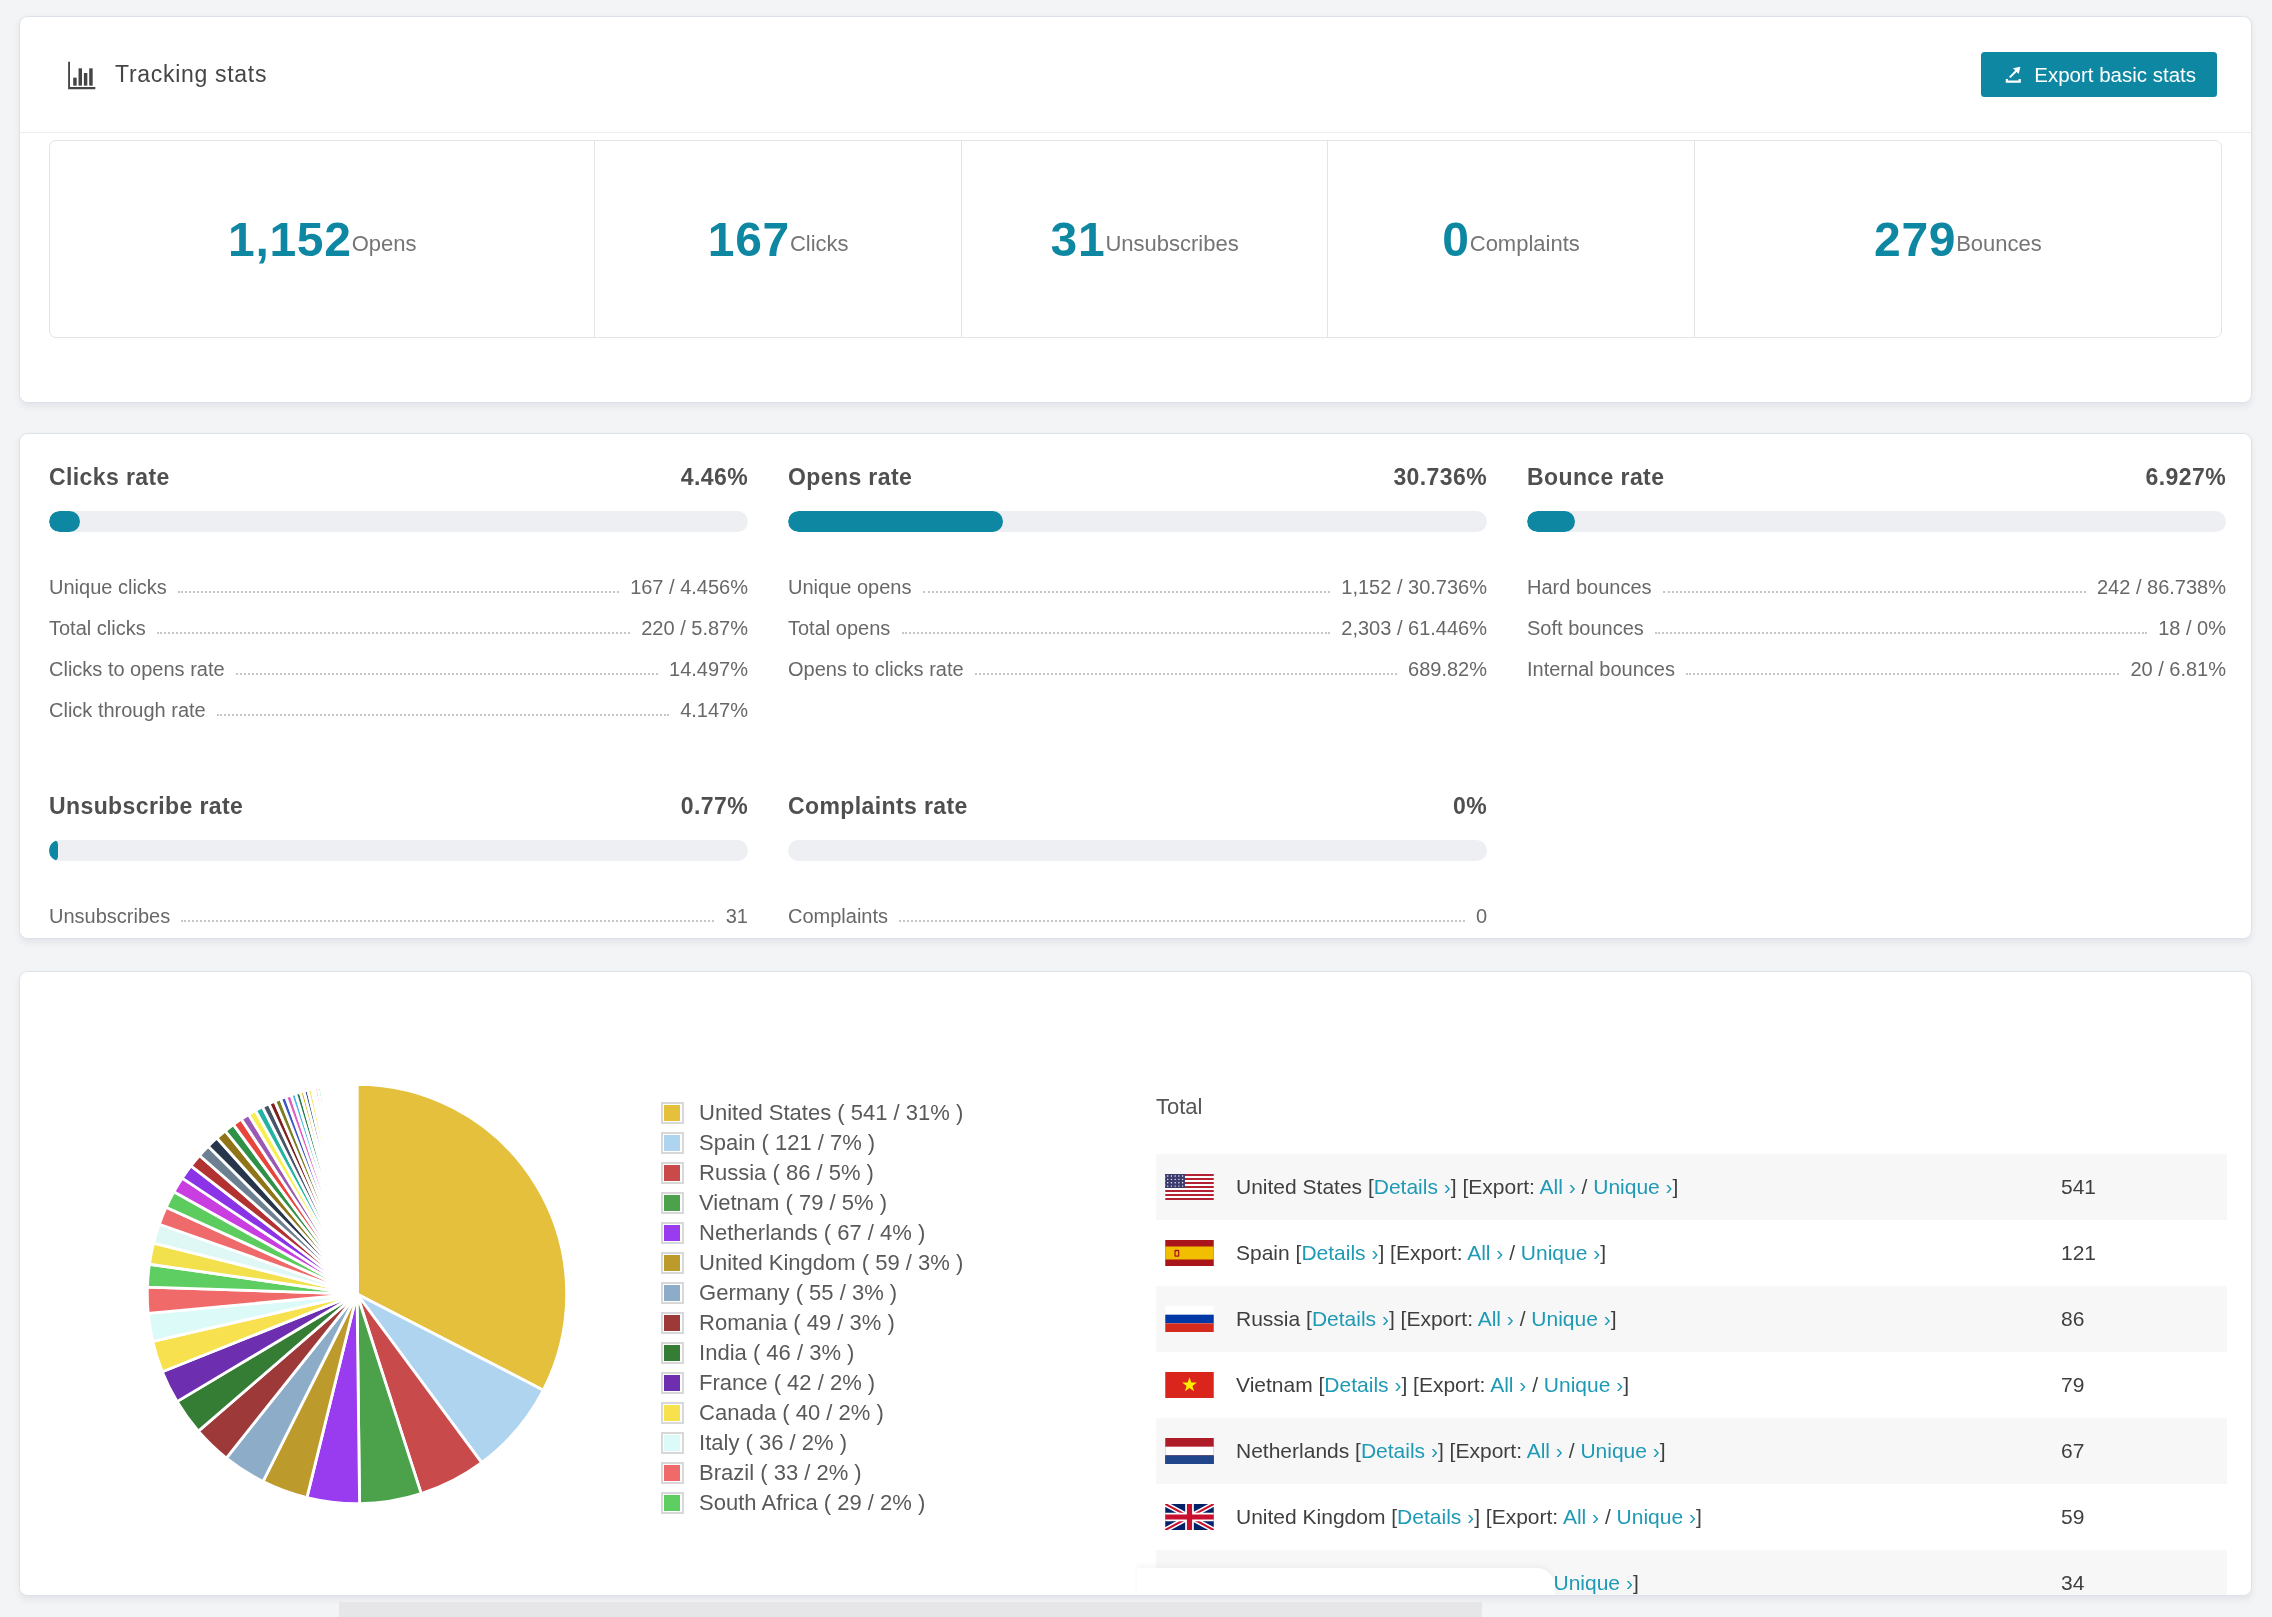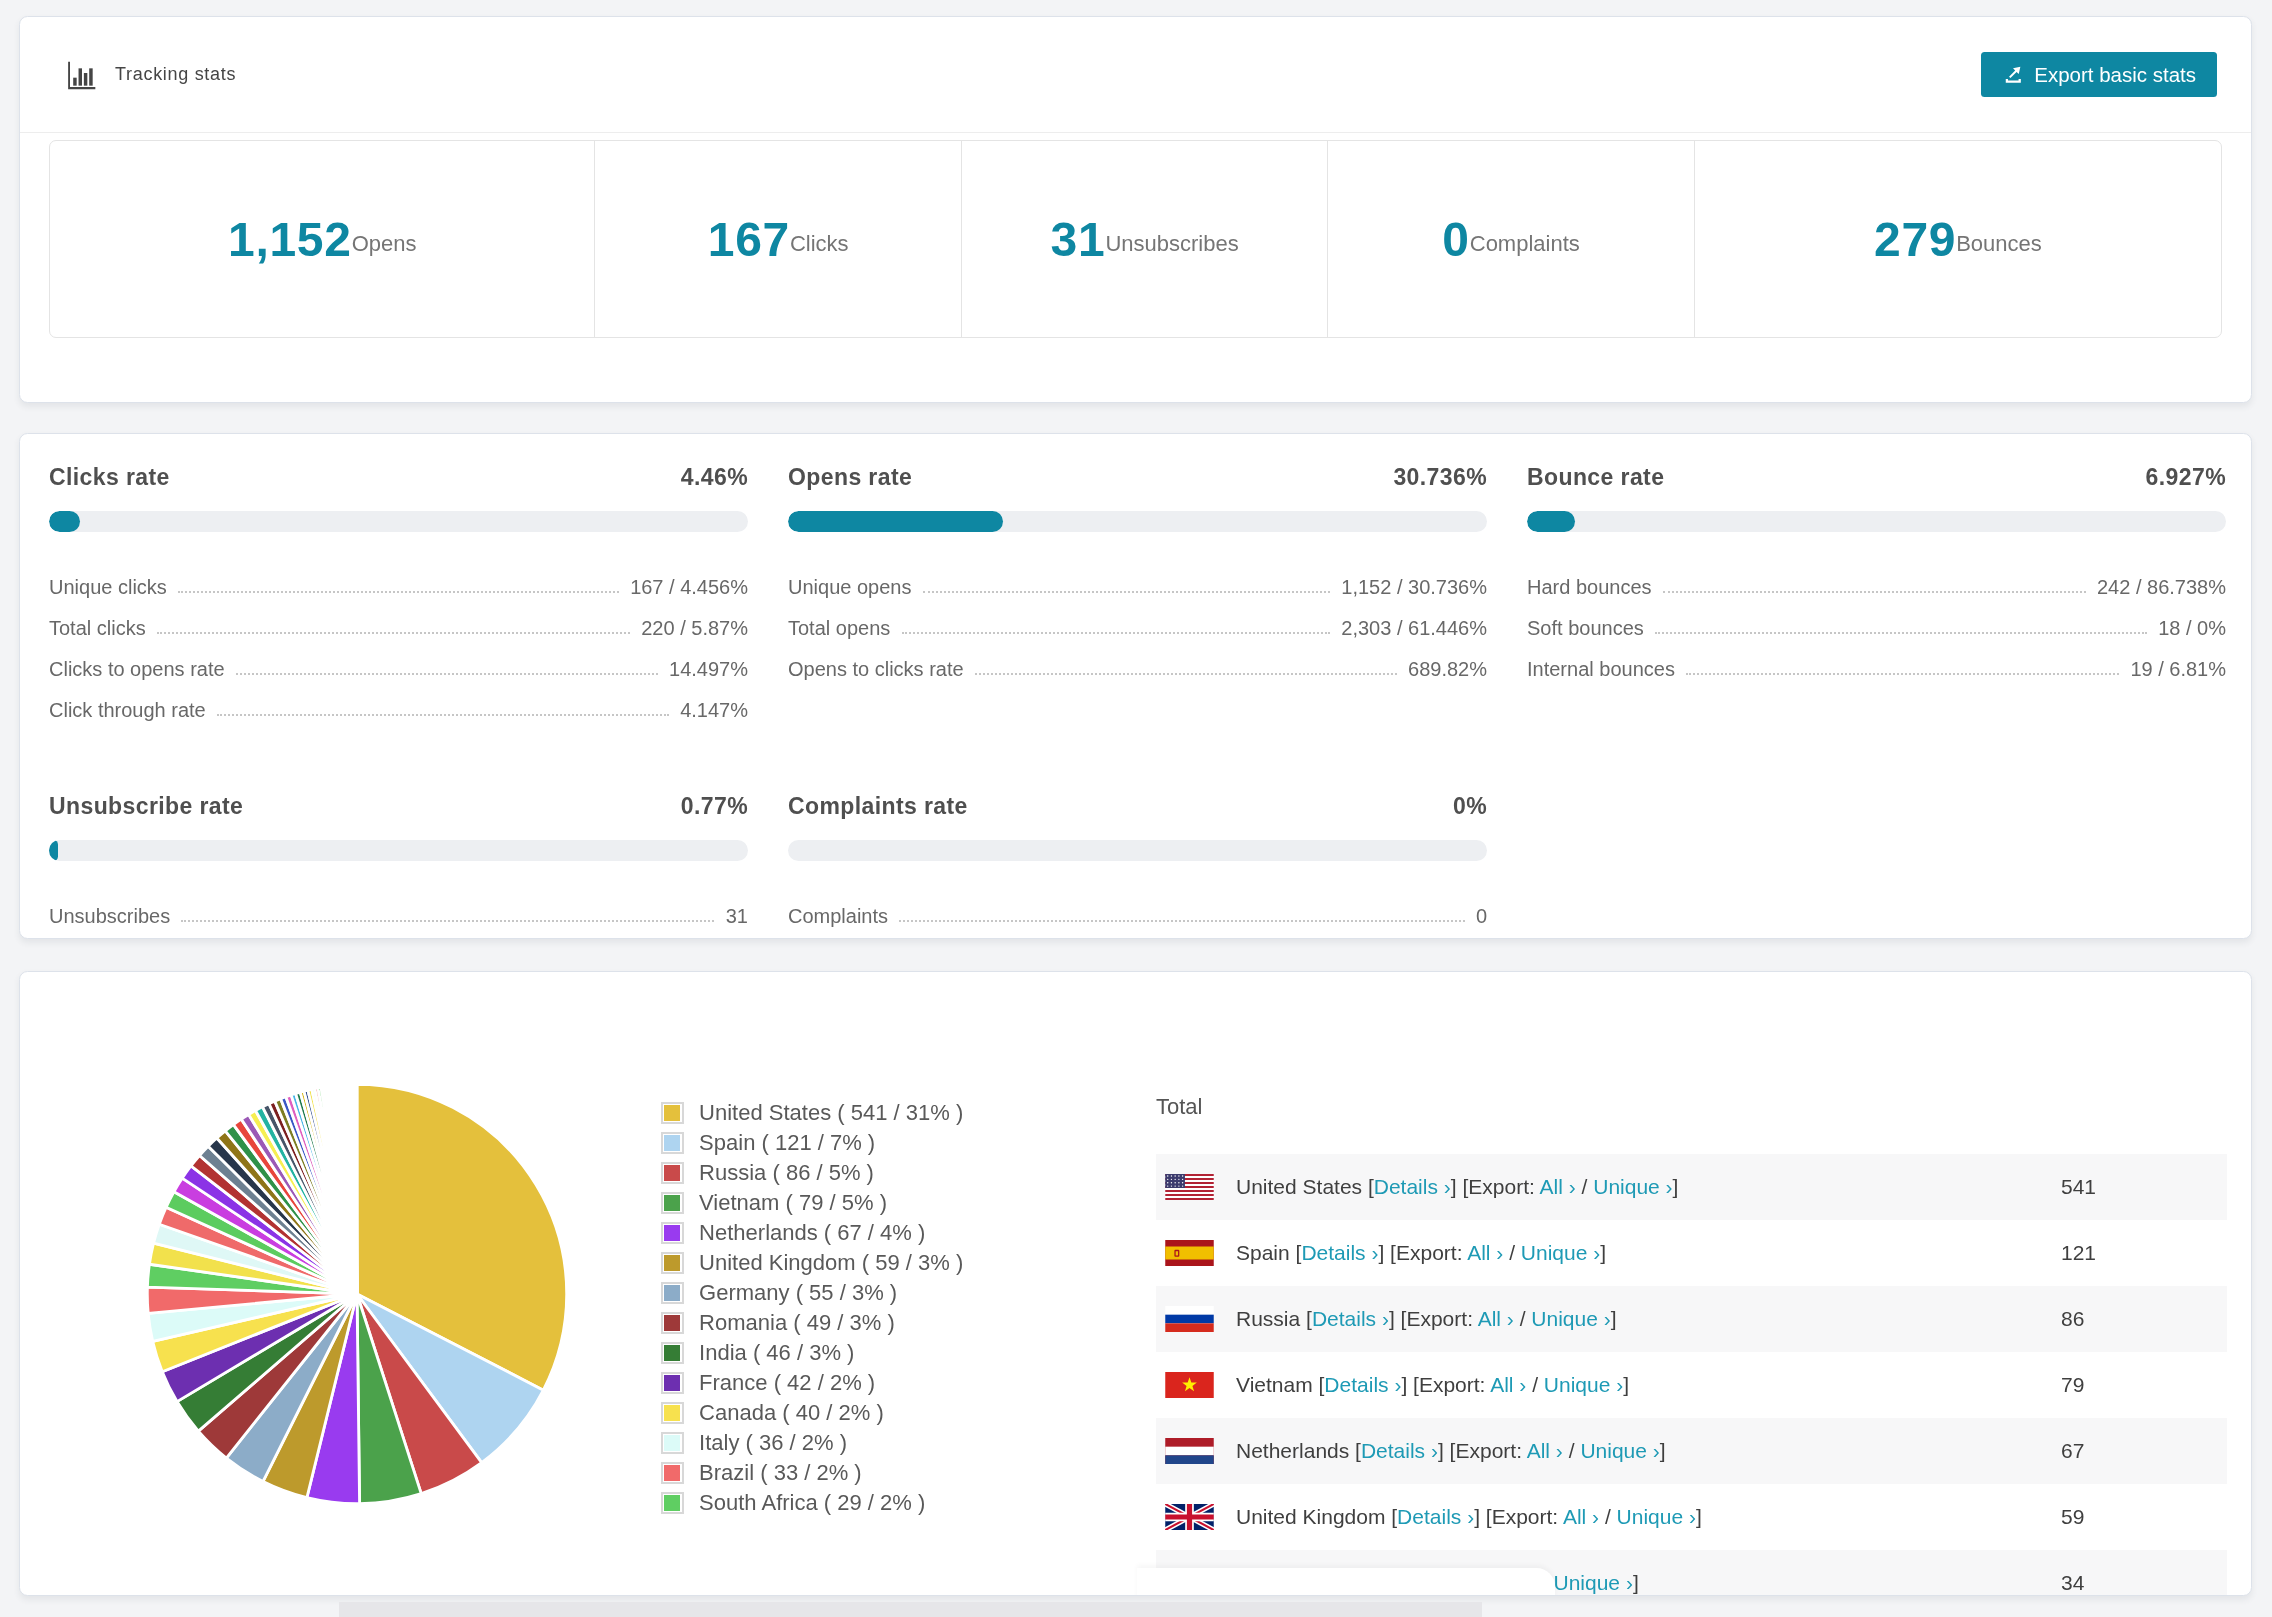--- a/index.html
+++ b/index.html
@@ -23,21 +23,21 @@
   }
   #card-tracking{left:19px;top:16px;width:2233px;height:387px}
   #card-rates{left:19px;top:433px;width:2233px;height:506px}
   #card-geo{left:19px;top:971px;width:2233px;height:625px;overflow:hidden}
 
   .card-header{
     position:absolute;left:0;right:0;top:0;height:116px;
     border-bottom:1.4px solid var(--sep);
     display:flex;align-items:center;padding:0 34px 0 46px;
   }
-  .card-title{font-size:18px;font-weight:400;color:#454545;letter-spacing:0.7px;margin-left:17px}
+  .card-title{font-size:23px;font-weight:400;color:#454545;letter-spacing:0.7px;margin-left:17px}
   .hdr-icon{width:32px;height:32px;flex:0 0 auto}
   #card-geo .card-header{height:85px}
 
   .export-btn{
     margin-left:auto;display:flex;align-items:center;gap:10px;
     background:var(--teal);color:#fff;border:none;border-radius:3.5px;
     height:45px;padding:0 21px;font-size:20.5px;cursor:pointer;
     font-family:"Liberation Sans", sans-serif;
   }
 
@@ -200,21 +200,21 @@
           <span class="rv">242 / 86.738%</span>
         </div>
         <div class="rate-row">
           <span class="rl">Soft bounces</span>
           <span class="dots"></span>
           <span class="rv">18 / 0%</span>
         </div>
         <div class="rate-row">
           <span class="rl">Internal bounces</span>
           <span class="dots"></span>
-          <span class="rv">19 / 6.81%</span>
+          <span class="rv">20 / 6.81%</span>
         </div>
       </div>
     </div>
     <div class="rate-section" style="left: 29px; top: 359px; width: 699px;">
       <div class="rate-head">
         <span>Unsubscribe rate</span>
         <span>0.77%</span>
       </div>
       <div class="rate-bar">
         <div class="rate-fill" style="width: max(0.77%, 9.2px);"></div>

